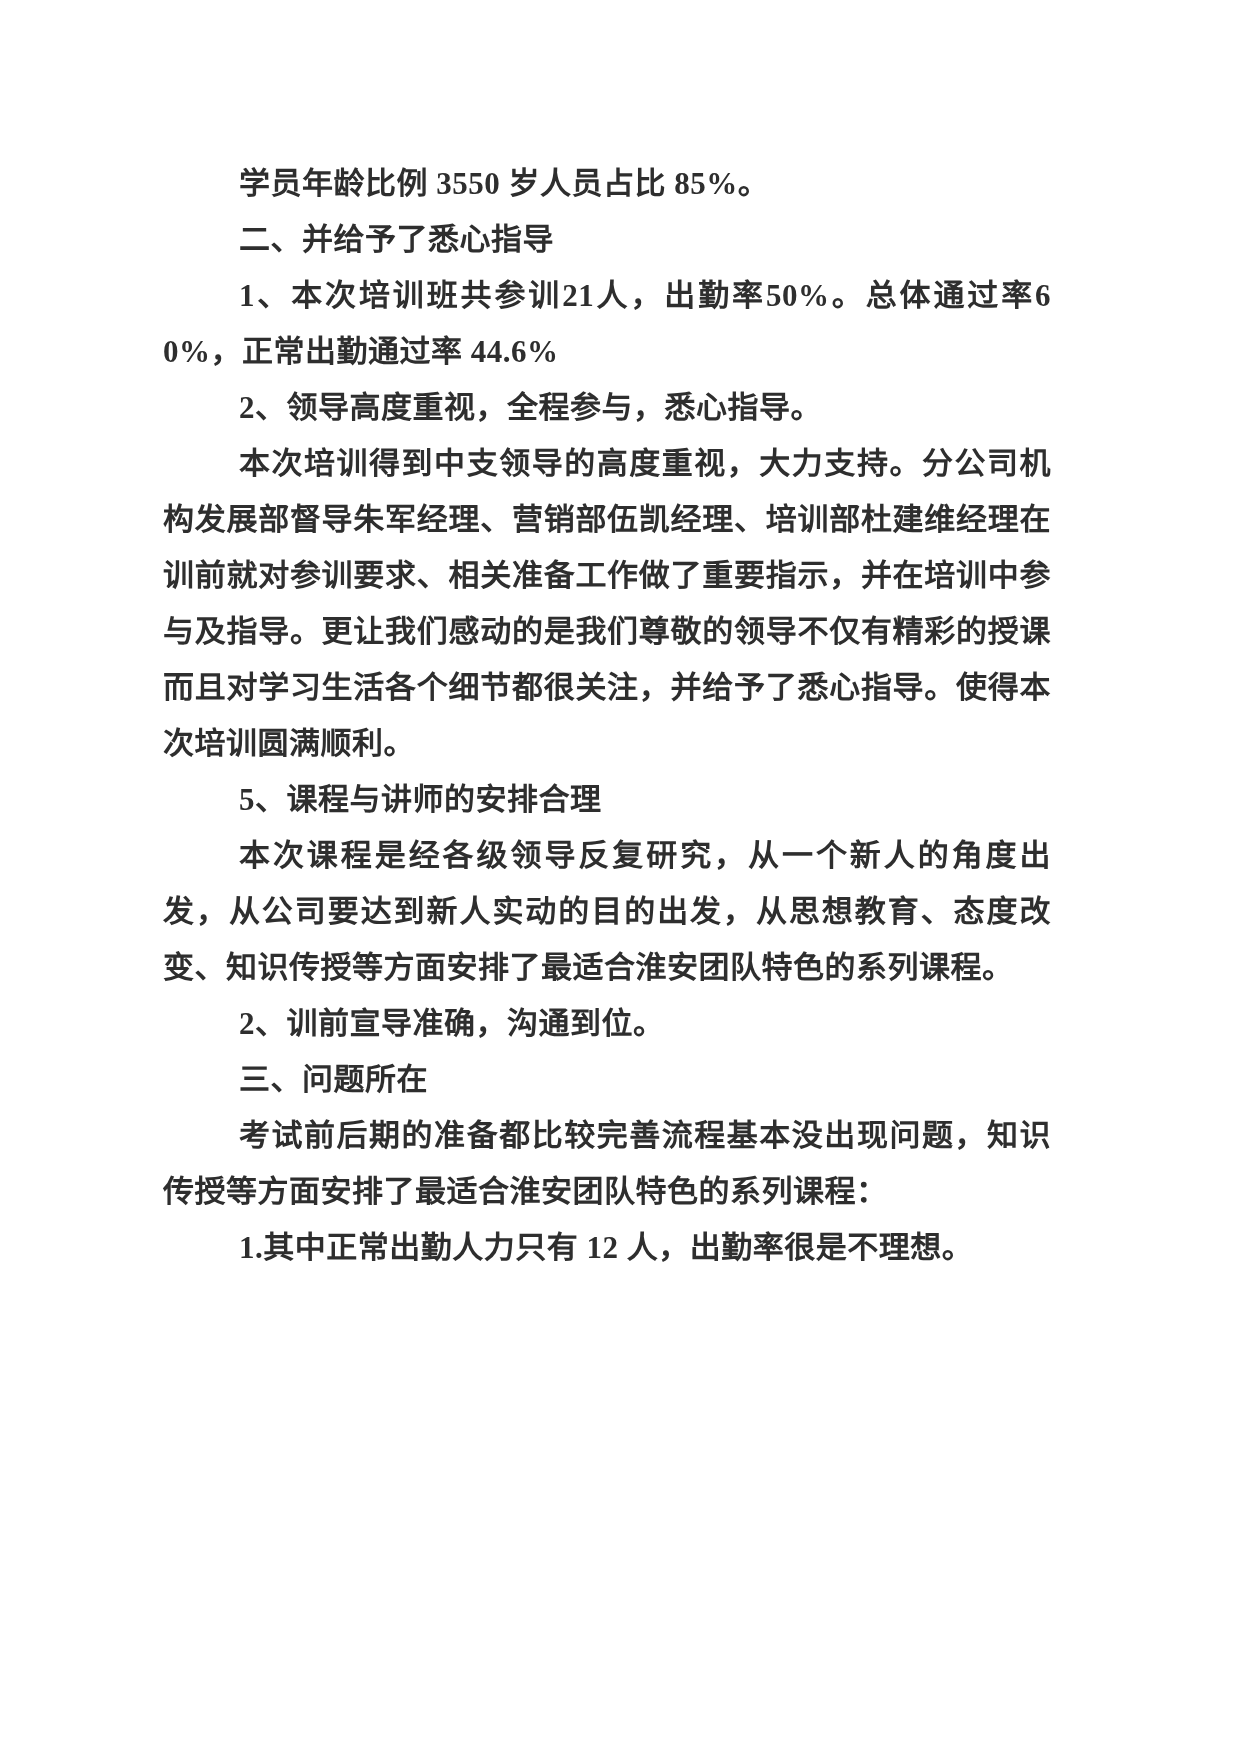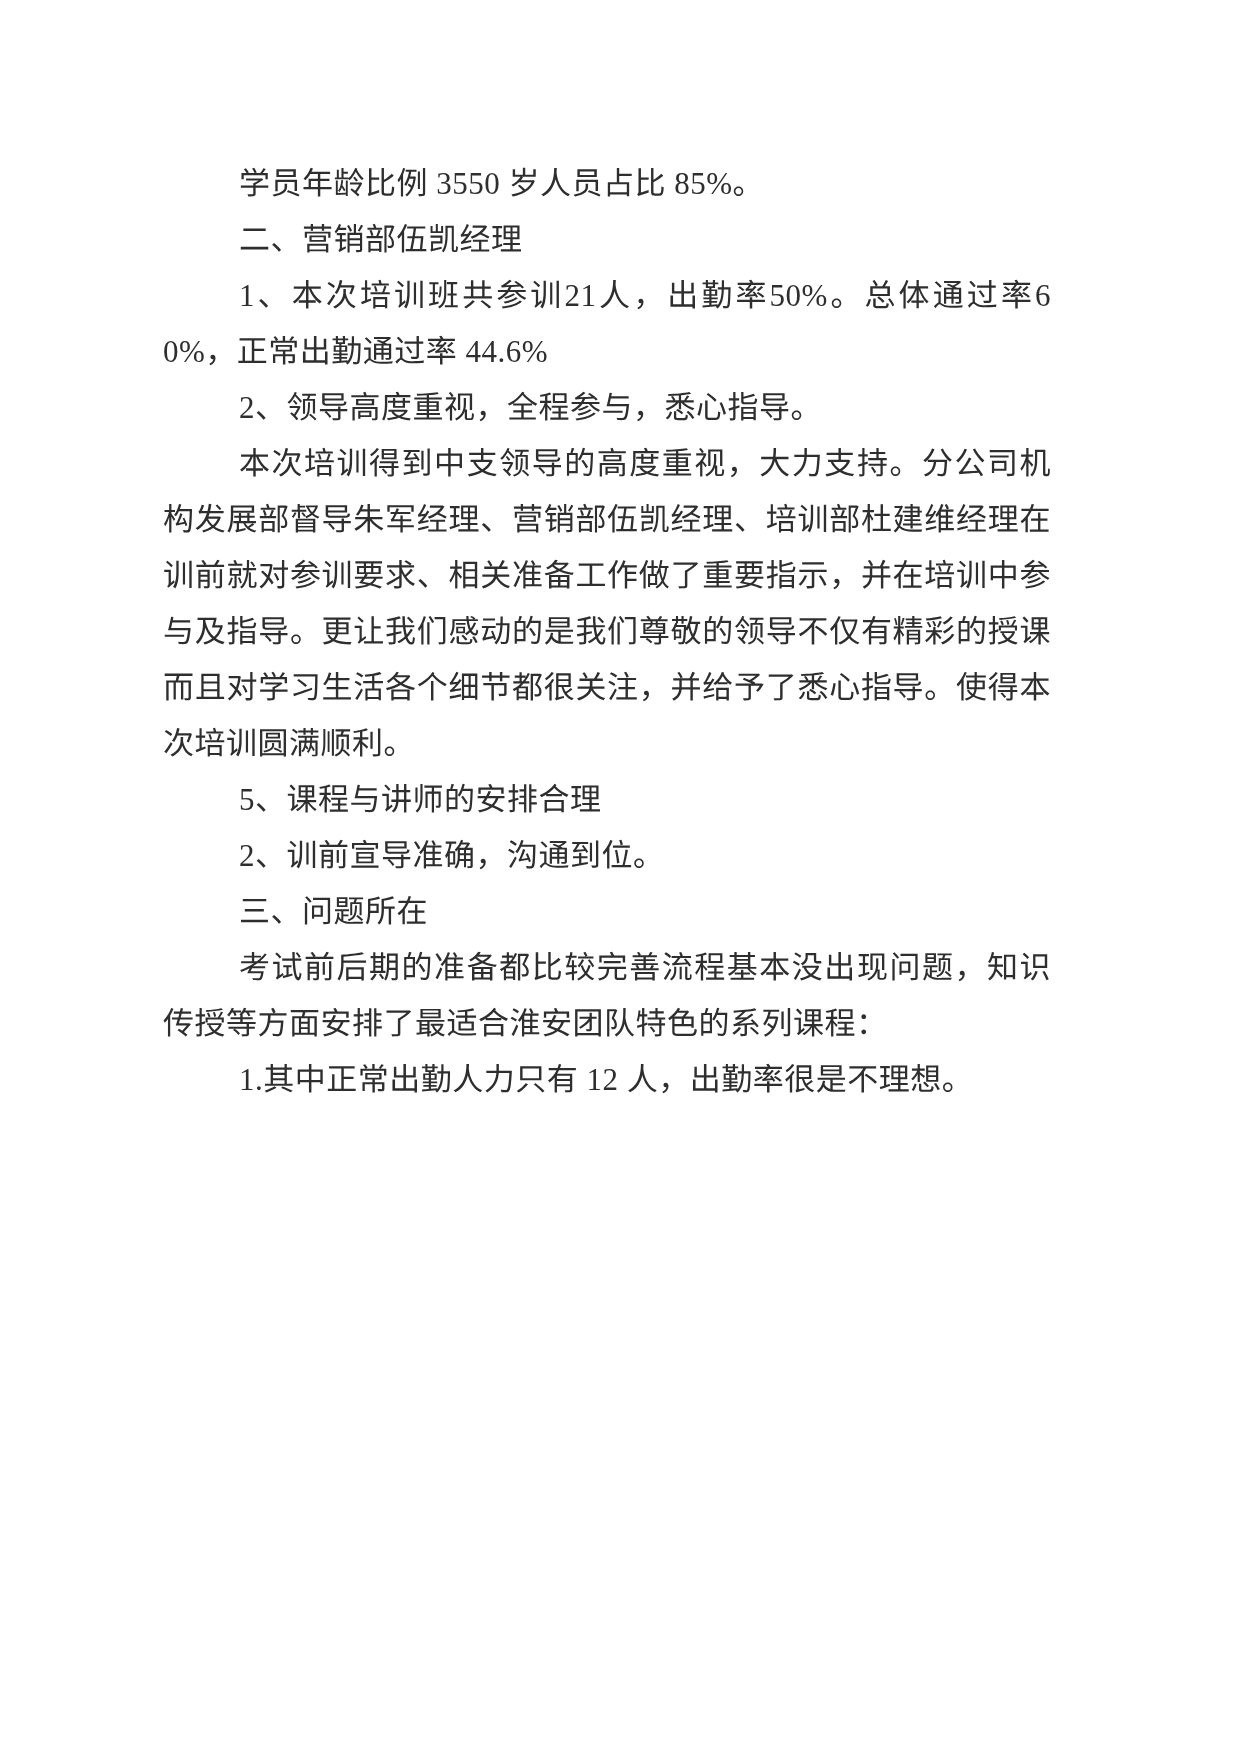--- a/index.html
+++ b/index.html
@@ -18,41 +18,42 @@
     position: absolute;
     left: 163px;
     top: 156px;
     width: 888px;
   }
   .para {
     margin: 0;
     padding: 0;
     font-family: "Liberation Serif", "DejaVu Serif", serif;
     font-size: 31px;
-    font-weight: 400;
+    font-weight: 700;
     line-height: 56px;
     color: #2e2e2e;
     text-align: justify;
     text-align-last: left;
     text-justify: inter-character;
     text-indent: 76px;
     letter-spacing: 0.5px;
     word-break: break-all;
     overflow-wrap: anywhere;
   }
 </style>
 </head>
 <body>
 
 <div class="page">
   <div class="doc-body">
     <p class="para">学员年龄比例 3550 岁人员占比 85%。</p>
-    <p class="para">二、营销部伍凯经理</p>
+    <p class="para">二、并给予了悉心指导</p>
     <p class="para">1、本次培训班共参训21人，出勤率50%。总体通过率60%，正常出勤通过率 44.6%</p>
     <p class="para">2、领导高度重视，全程参与，悉心指导。</p>
     <p class="para">本次培训得到中支领导的高度重视，大力支持。分公司机构发展部督导朱军经理、营销部伍凯经理、培训部杜建维经理在训前就对参训要求、相关准备工作做了重要指示，并在培训中参与及指导。更让我们感动的是我们尊敬的领导不仅有精彩的授课而且对学习生活各个细节都很关注，并给予了悉心指导。使得本次培训圆满顺利。</p>
     <p class="para">5、课程与讲师的安排合理</p>
+    <p class="para">本次课程是经各级领导反复研究，从一个新人的角度出发，从公司要达到新人实动的目的出发，从思想教育、态度改变、知识传授等方面安排了最适合淮安团队特色的系列课程。</p>
     <p class="para">2、训前宣导准确，沟通到位。</p>
     <p class="para">三、问题所在</p>
     <p class="para">考试前后期的准备都比较完善流程基本没出现问题，知识传授等方面安排了最适合淮安团队特色的系列课程：</p>
     <p class="para">1.其中正常出勤人力只有 12 人，出勤率很是不理想。</p>
   </div>
 </div>
 
 </body></html>

